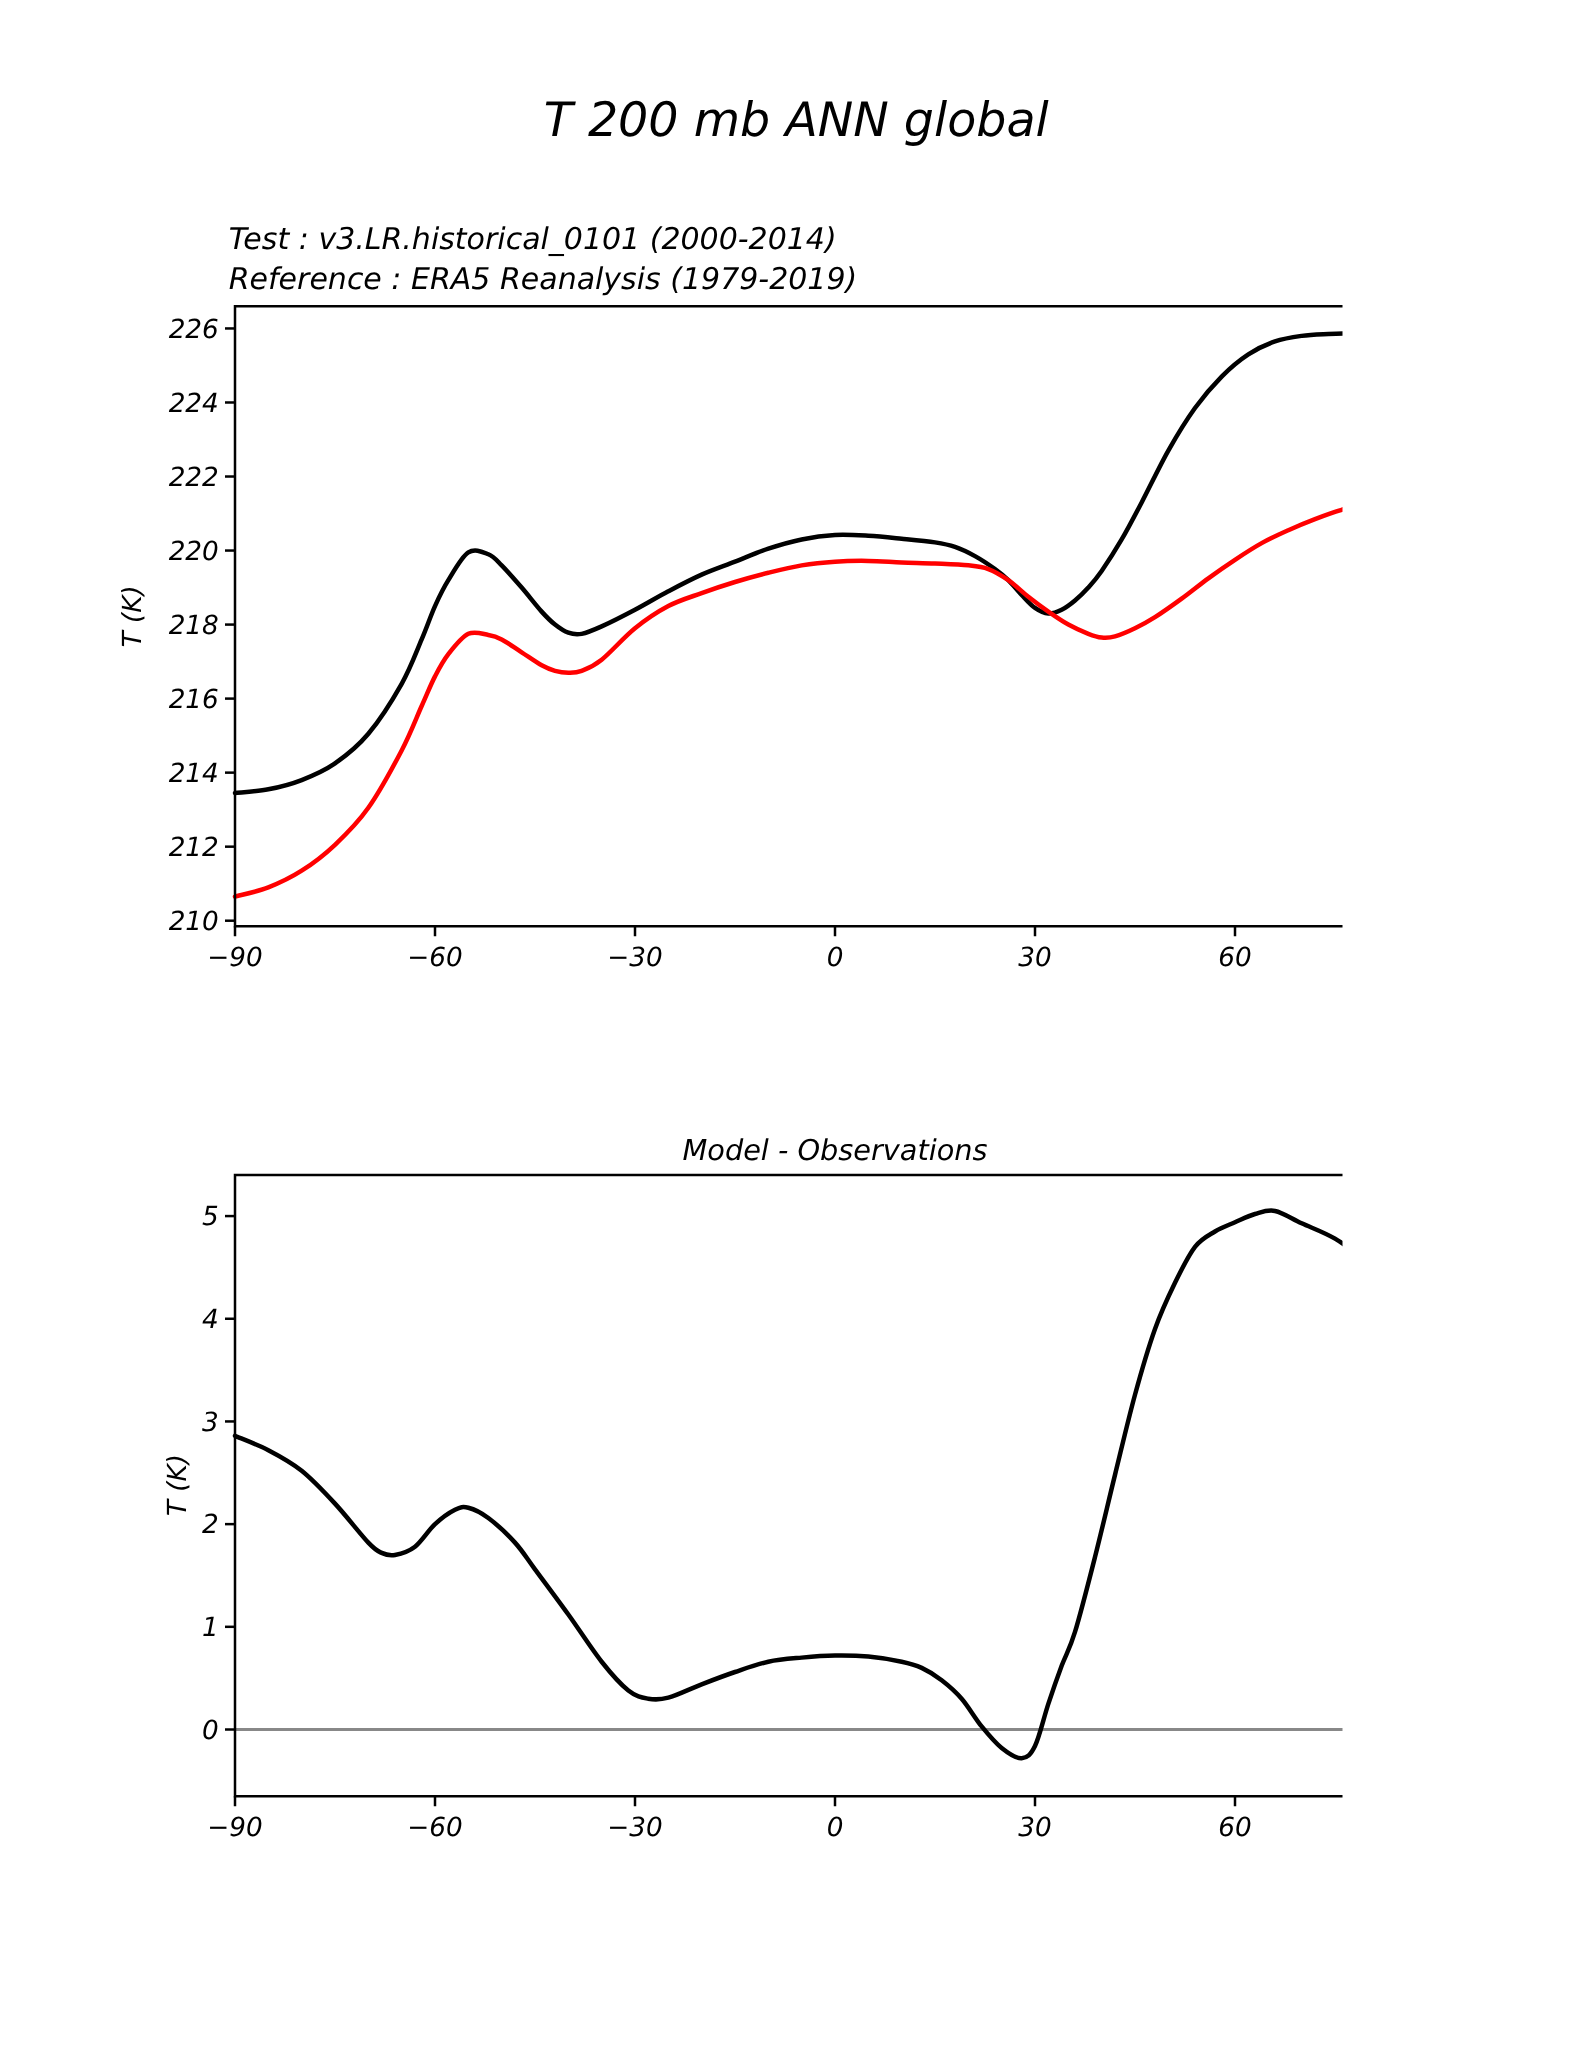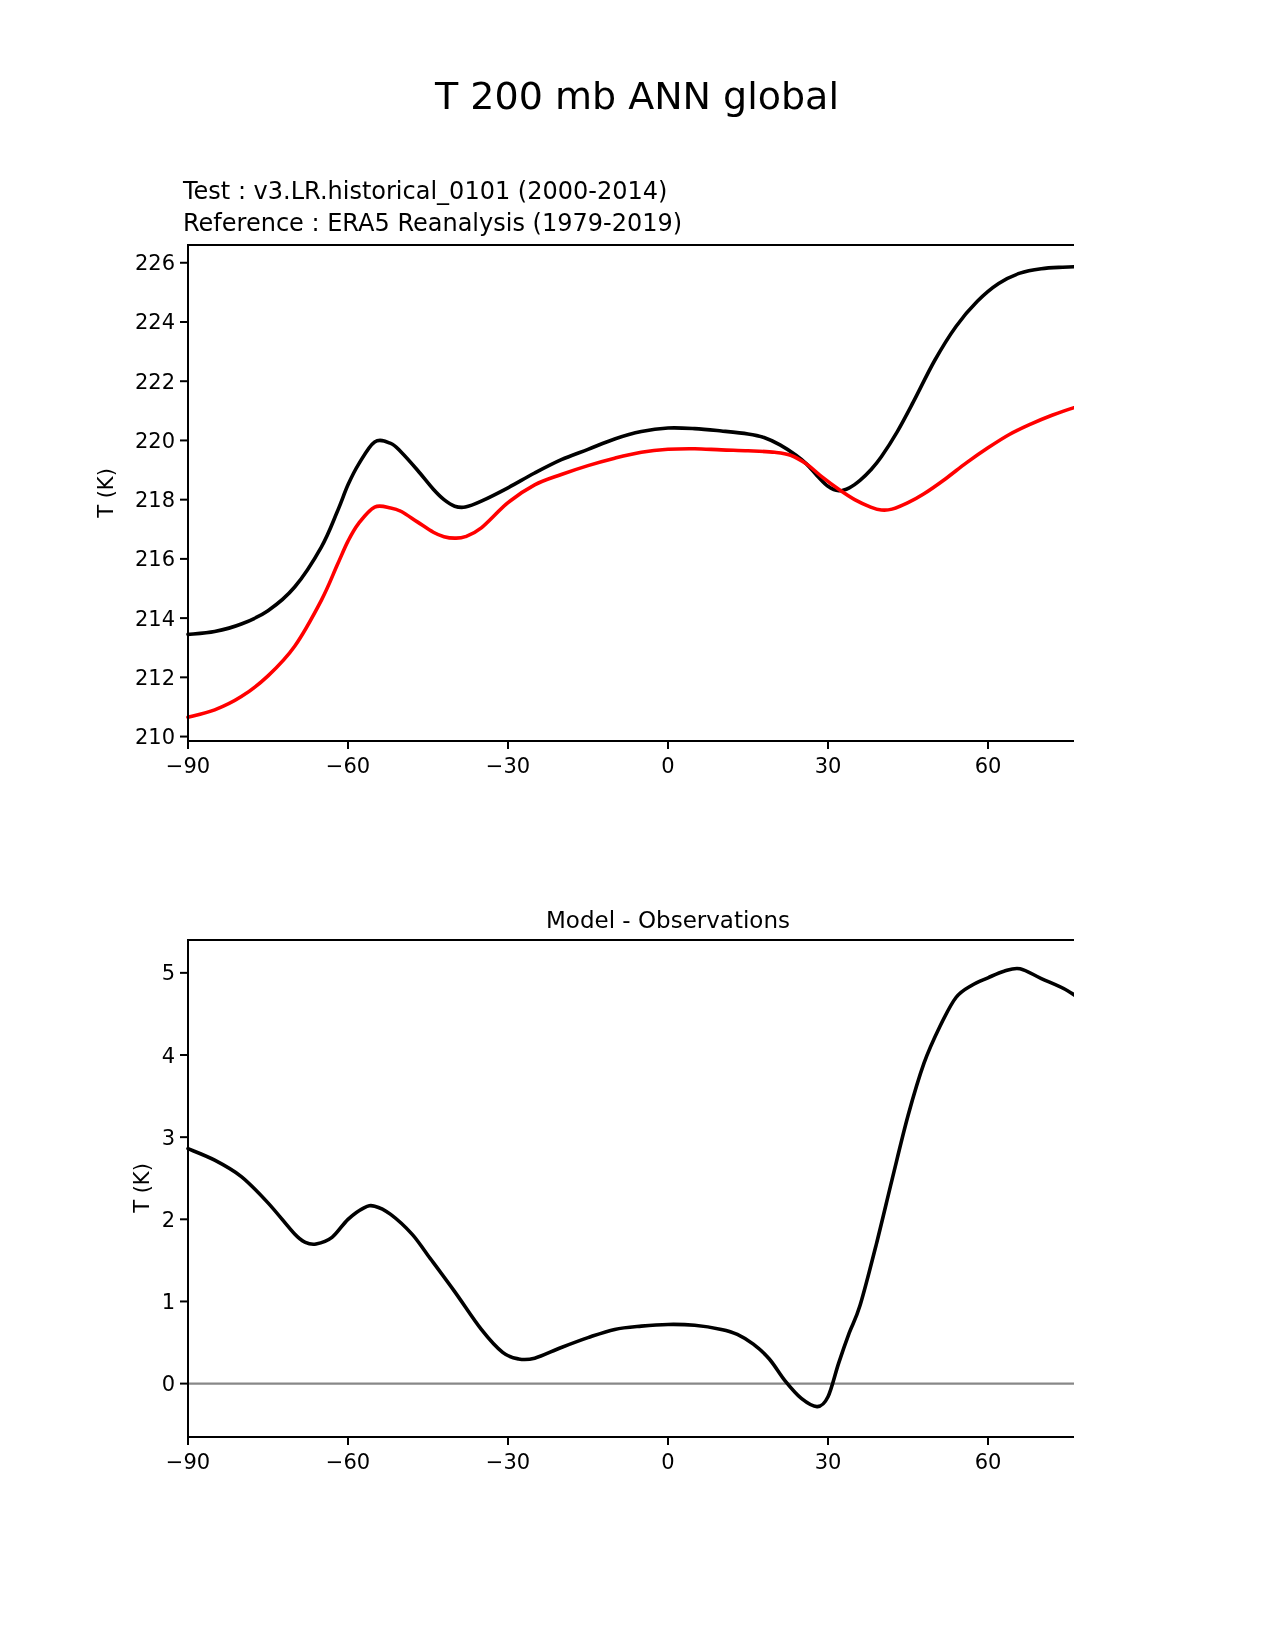--- a/index.html
+++ b/index.html
@@ -1,16 +1,16 @@
 <!DOCTYPE html>
 <html><head>
 <meta charset="utf-8">
 <style>
   html,body{margin:0;padding:0;background:#ffffff;}
-  #figure-root{position:relative;width:1074px;height:1650px;background:#ffffff;overflow:hidden;}
+  #figure-root{position:relative;width:1074px;height:1650px;background:#ffffff;overflow:hidden;font-style:italic;}
   svg{position:absolute;left:0;top:0;}
   text{font-family:"DejaVu Sans","Liberation Sans",sans-serif;fill:#000000;}
   .suptitle{font-size:38px;}
   .legend-line{font-size:24px;}
   .subplot-title{font-size:23px;}
   .axis-label{font-size:21px;}
   .tick-label{font-size:21px;}
 </style>
 </head>
 <body>

